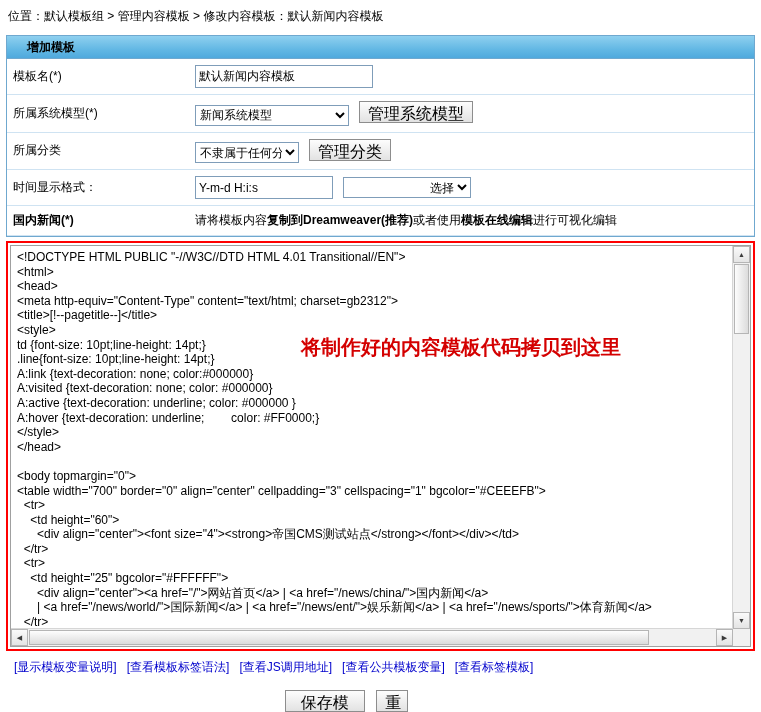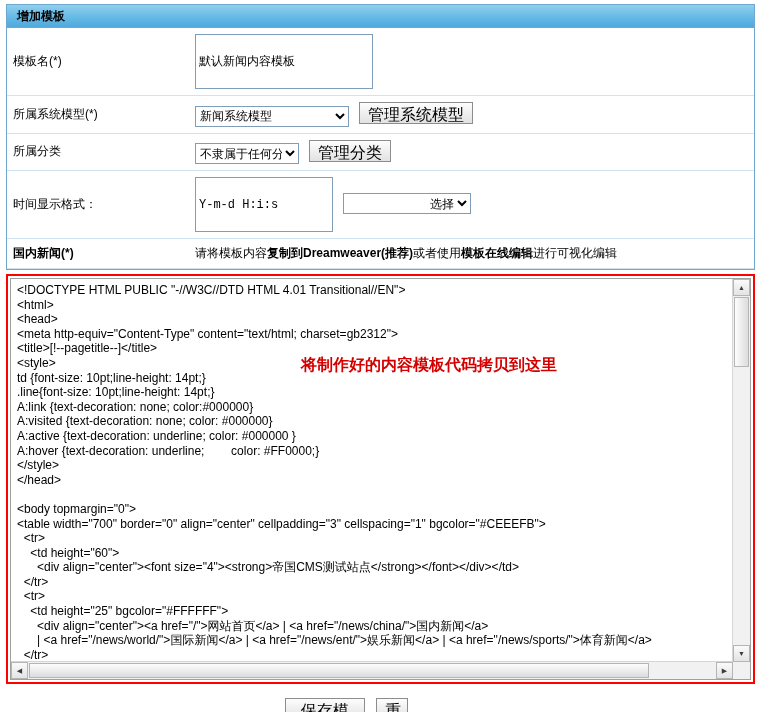--- a/index.html
+++ b/index.html
@@ -29,21 +29,21 @@
   .panel {
     margin: 4px 6px 0 6px;
     border: 1px solid #6fa8cf;
     background: #ffffff;
   }
   .panel-title {
     height: 22px;
     line-height: 22px;
     background: linear-gradient(to bottom, #8fd0ef 0%, #63b8e4 60%, #4fa9dd 100%);
     border-bottom: 1px solid #6fa8cf;
-    padding-left: 10px;
+    padding-left: 20px;
     font-weight: bold;
     color: #000000;
     font-size: 12px;
   }
   table.form {
     width: 100%;
     border-collapse: collapse;
     background: #ffffff;
   }
   table.form td {
@@ -53,24 +53,24 @@
     vertical-align: middle;
   }
   td.label {
     width: 170px;
     padding-left: 10px;
     color: #000000;
   }
   td.field { padding-left: 4px; }
 
   input.text {
-    font-family: Liberation Mono, monospace;
+    font-family: Liberation Sans, sans-serif;
     font-size: 12px;
     border: 1px solid #7f9db9;
-    padding: 18px 3px;
+    padding: 2px 3px;
     height: 17px;
     background: #ffffff;
     color: #000;
   }
   select.sel {
     font-family: "Liberation Sans", sans-serif;
     font-size: 12px;
     border: 1px solid #7f9db9;
     height: 21px;
     background: #ffffff;
@@ -164,22 +164,22 @@
     position: absolute;
     top: 1px; left: 18px;
     height: 15px; width: 620px;
     background: linear-gradient(to bottom, #fdfdfd, #dcdcdc);
     border: 1px solid #b5b5b5;
     box-sizing: border-box;
   }
   .overlay-note {
     position: absolute;
     left: 290px;
-    top: 76px;
-    font-size: 16px;
+    top: 88px;
+    font-size: 20px;
     font-weight: bold;
     color: #d40000;
     white-space: nowrap;
   }
 
   
   .links-row {
     margin: 8px 0 0 14px;
     font-size: 12px;
     color: #000;
@@ -197,20 +197,27 @@
   }
   .buttons-row .btn { margin: 0 4px; }
   .buttons-row a { color: #0000cc; text-decoration: none; }
   .buttons-row .modify { margin-left: 10px; }
 </style>
 </head>
 <body>
 
 <div id="page">
 
+  <div class="breadcrumb">
+    <span>位置：</span><span>默认模板组</span>
+    <span class="sep">&gt;</span>
+    <span>管理内容模板</span>
+    <span class="sep">&gt;</span>
+    <span>修改内容模板：默认新闻内容模板</span>
+  </div>
 
   <div class="panel">
     <div class="panel-title">增加模板</div>
     <table class="form">
       <tbody>
           <tr>
         <td class="label">模板名(*)</td>
         <td class="field">
           <input class="text" style="width: 170px;" value="默认新闻内容模板">
         </td>
@@ -293,20 +300,27 @@
       </div>
       <div class="sb-h">
         <div class="sb-btn left">◀</div>
         <div class="sb-thumb-h"></div>
         <div class="sb-btn right">▶</div>
       </div>
       <div class="sb-corner"></div>
     </div>
   </div>
 
+  <div class="links-row">
+    <a href="#">[显示模板变量说明]</a>&nbsp;&nbsp;
+    <a href="#">[查看模板标签语法]</a>&nbsp;&nbsp;
+    <a href="#">[查看JS调用地址]</a>&nbsp;&nbsp;
+    <a href="#">[查看公共模板变量]</a>&nbsp;&nbsp;
+    <a href="#">[查看标签模板]</a>
+  </div>
 
   <div class="buttons-row">
     <button class="btn" style="width:80px;">保存模板</button>
     <button class="btn" style="width:32px;">重置</button>
     <a href="#" class="modify">[修改记录]</a>
   </div>
 
 </div>
 
 </body></html>

